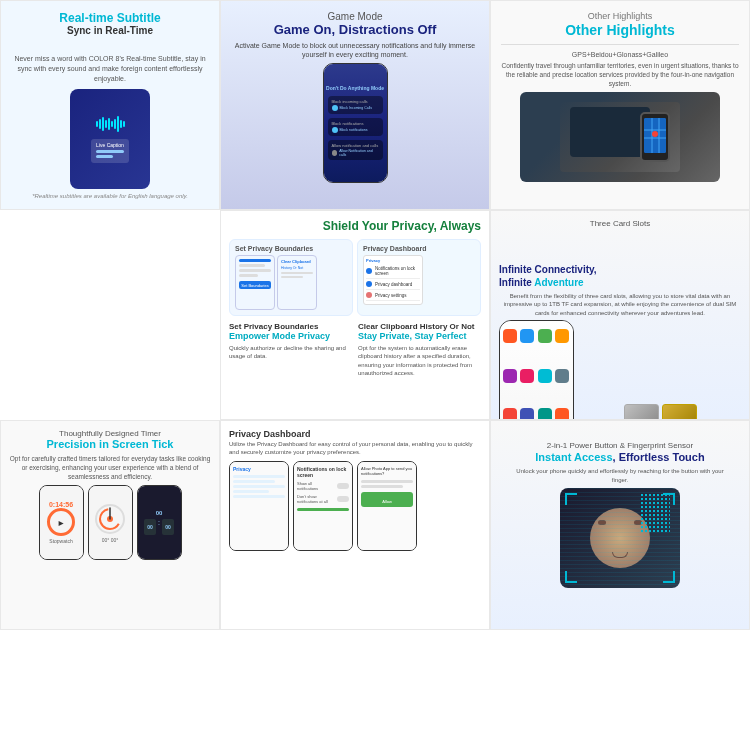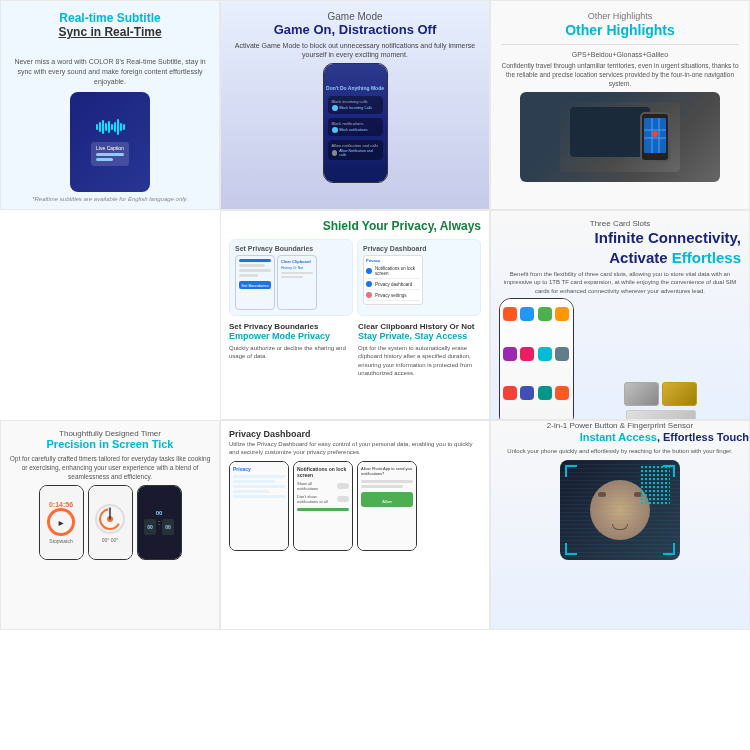--- a/index.html
+++ b/index.html
@@ -34,26 +34,25 @@
       grid-column: 1;
       grid-row: 1;
     }
     .cell-1 .title-main {
       font-size: 12px;
       font-weight: bold;
       color: #00b8d4;
       text-align: center;
     }
     .cell-1 .title-sub {
-      font-size: 12px;
+      font-size: 10px;
       font-weight: bold;
       color: #333;
       text-align: center;
       margin-bottom: 18px;
-      text-decoration: underline;
     }
     .cell-1 .desc {
       font-size: 7px;
       color: #555;
       text-align: center;
       line-height: 1.4;
       margin-bottom: 6px;
     }
     .cell-1 .note {
       font-size: 6px;
@@ -309,21 +308,21 @@
       grid-column: 2;
       grid-row: 3;
       padding: 8px;
     }
 
     
     .cell-9 {
       background: linear-gradient(180deg, #f8f8f8 0%, #e8f0fe 100%);
       grid-column: 3;
       grid-row: 3;
-      padding: 0;
+      padding: 20px;
     }
     .face-phone {
       width: 120px;
       height: 100px;
       margin: 4px auto 0;
       position: relative;
     }
     .face-bg {
       width: 100%;
       height: 100%;
@@ -561,31 +560,31 @@
     </div>
 
     <div style="display:flex;gap:6px;">
       <div style="flex:1;">
         <div style="font-size:8px;color:#333;font-weight:bold;">Set Privacy Boundaries</div>
         <div style="font-size:9px;font-weight:bold;color:#00acc1;line-height:1.2;">Empower Mode Privacy</div>
         <div style="font-size:6px;color:#555;line-height:1.4;margin-top:2px;">Quickly authorize or decline the sharing and usage of data.</div>
       </div>
       <div style="flex:1;">
         <div style="font-size:8px;color:#333;font-weight:bold;">Clear Clipboard History Or Not</div>
-        <div style="font-size:9px;font-weight:bold;color:#00acc1;line-height:1.2;">Stay Private, Stay Access</div>
+        <div style="font-size:9px;font-weight:bold;color:#00acc1;line-height:1.2;">Stay Private, Stay Perfect</div>
         <div style="font-size:6px;color:#555;line-height:1.4;margin-top:2px;">Opt for the system to automatically erase clipboard history after a specified duration, ensuring your information is protected from unauthorized access.</div>
       </div>
     </div>
   </div>
 
   <div class="cell cell-6">
     <div style="font-size:8px;color:#555;text-align:center;">Three Card Slots</div>
-    <div style="font-size:15px;font-weight:bold;color:#00b8d4;text-align:right;line-height:1.3;">
+    <div style="font-size:10px;font-weight:bold;color:#00b8d4;text-align:left;line-height:1.3;margin-top:35px;">
       <span style="color:#1a237e;">Infinite Connectivity,</span><br>
-      <span style="color:#1a237e;">Activate </span><span>Effortless</span>
+      <span style="color:#1a237e;">Infinite </span><span>Adventure</span>
     </div>
     <div style="font-size:6px;color:#555;text-align:center;line-height:1.4;margin:3px 0;">Benefit from the flexibility of three card slots, allowing you to store vital data with an impressive up to 1TB TF card expansion, at while enjoying the convenience of dual SIM cards for enhanced connectivity wherever your adventures lead.</div>
     <div style="display:flex;align-items:flex-start;gap:6px;">
 
       <div style="width:75px;height:130px;background:#111;border-radius:12px;overflow:hidden;border:1.5px solid #333;flex-shrink:0;">
         <div style="background:linear-gradient(180deg,#fff 0%,#f5f5f5 100%);width:100%;height:100%;display:grid;grid-template-columns:repeat(4,1fr);gap:2px;padding:8px 3px 4px;">
           <div style="width:14px;height:14px;background:#ff5722;border-radius:4px;"></div>
           <div style="width:14px;height:14px;background:#2196f3;border-radius:4px;"></div>
           <div style="width:14px;height:14px;background:#4caf50;border-radius:4px;"></div>
           <div style="width:14px;height:14px;background:#ff9800;border-radius:4px;"></div>
@@ -688,21 +687,21 @@
           <div style="background:#4caf50;border-radius:3px;padding:2px 4px;margin-top:4px;text-align:center;">
             <span style="font-size:4px;color:#fff;">Allow</span>
           </div>
         </div>
       </div>
     </div>
   </div>
 
   <div class="cell cell-9">
     <div style="font-size:8px;color:#555;text-align:center;">2-in-1 Power Button &amp; Fingerprint Sensor</div>
-    <div style="font-size:11px;font-weight:bold;color:#1a237e;text-align:right;line-height:1.3;">
+    <div style="font-size:11px;font-weight:bold;color:#1a237e;text-align:center;line-height:1.3;">
       <span style="color:#00b8d4;">Instant Access</span><span>, </span><span>Effortless Touch</span>
     </div>
     <div style="font-size:6px;color:#555;text-align:center;line-height:1.4;margin:3px 0;">Unlock your phone quickly and effortlessly by reaching for the button with your finger.</div>
 
     <div class="face-phone">
       <div class="face-bg">
         <div class="face-circle">
 
           <div style="position:absolute;top:12px;left:8px;width:8px;height:5px;background:#6d4c41;border-radius:3px;"></div>
           <div style="position:absolute;top:12px;right:8px;width:8px;height:5px;background:#6d4c41;border-radius:3px;"></div>

